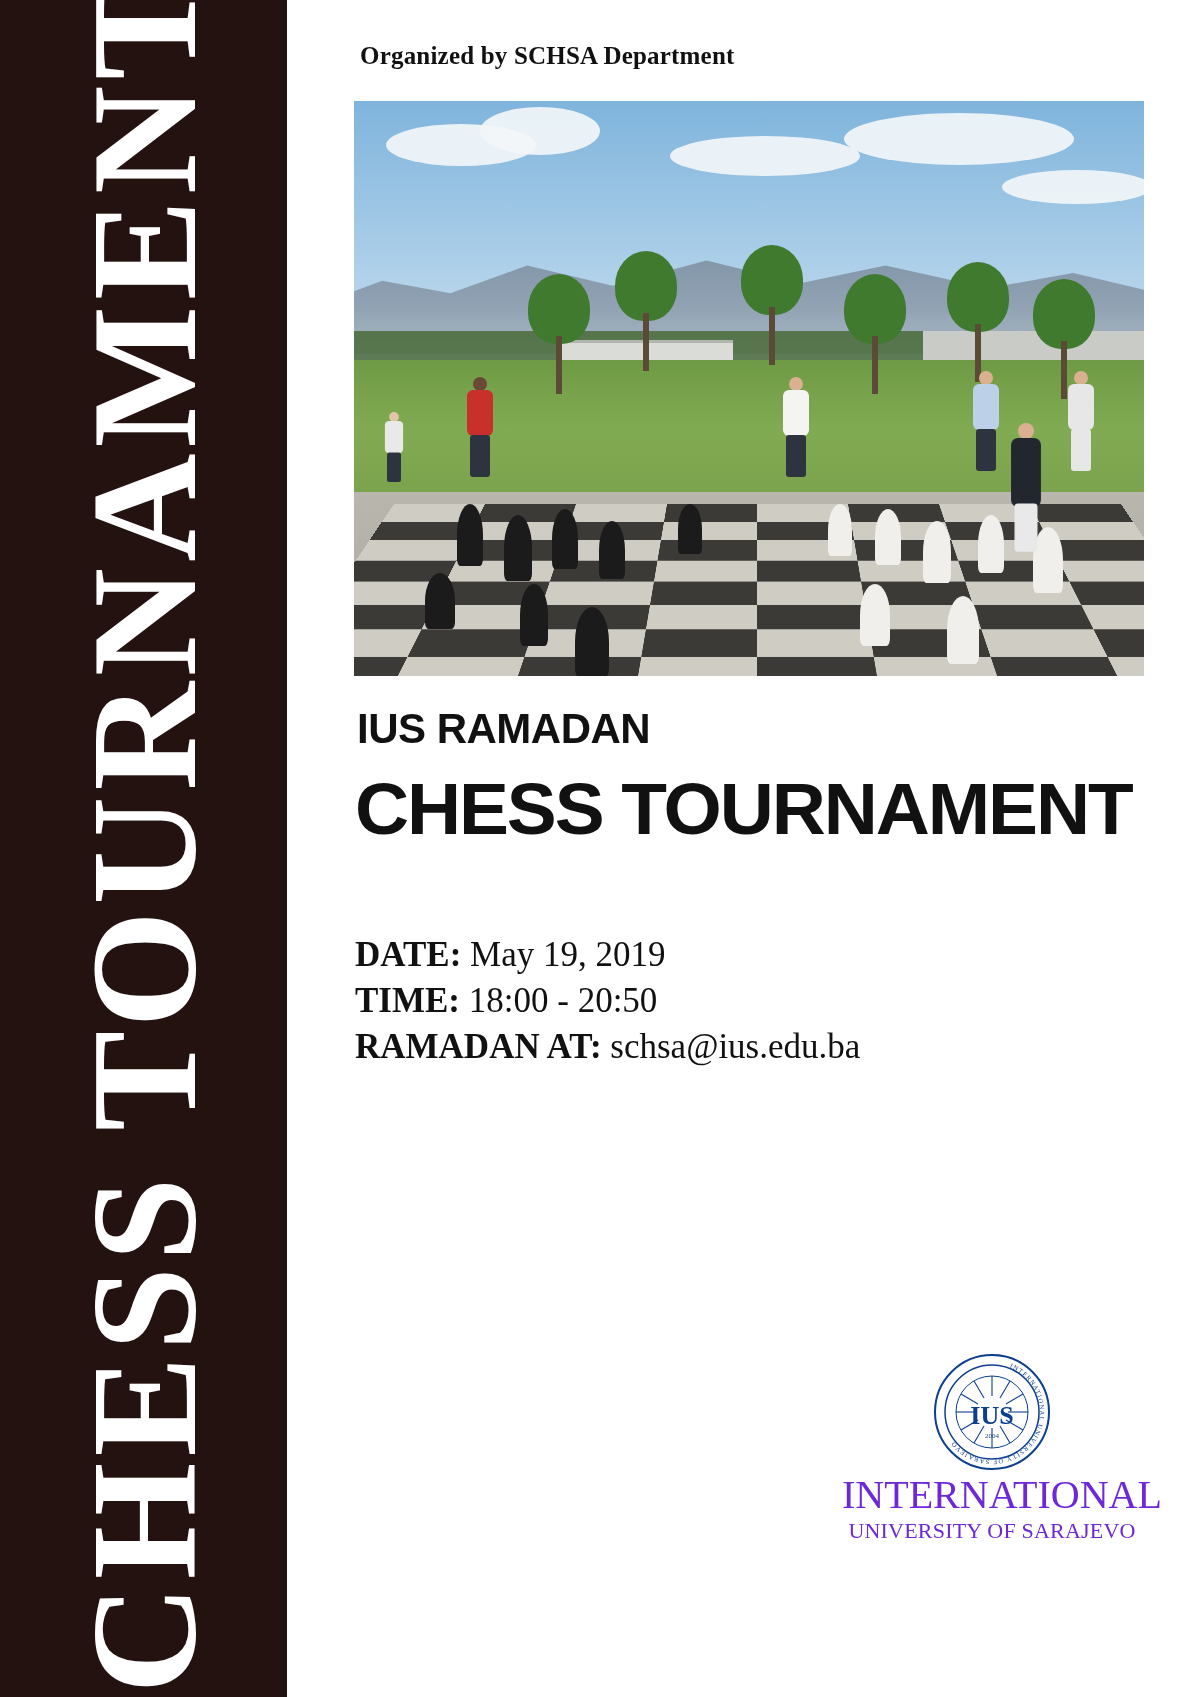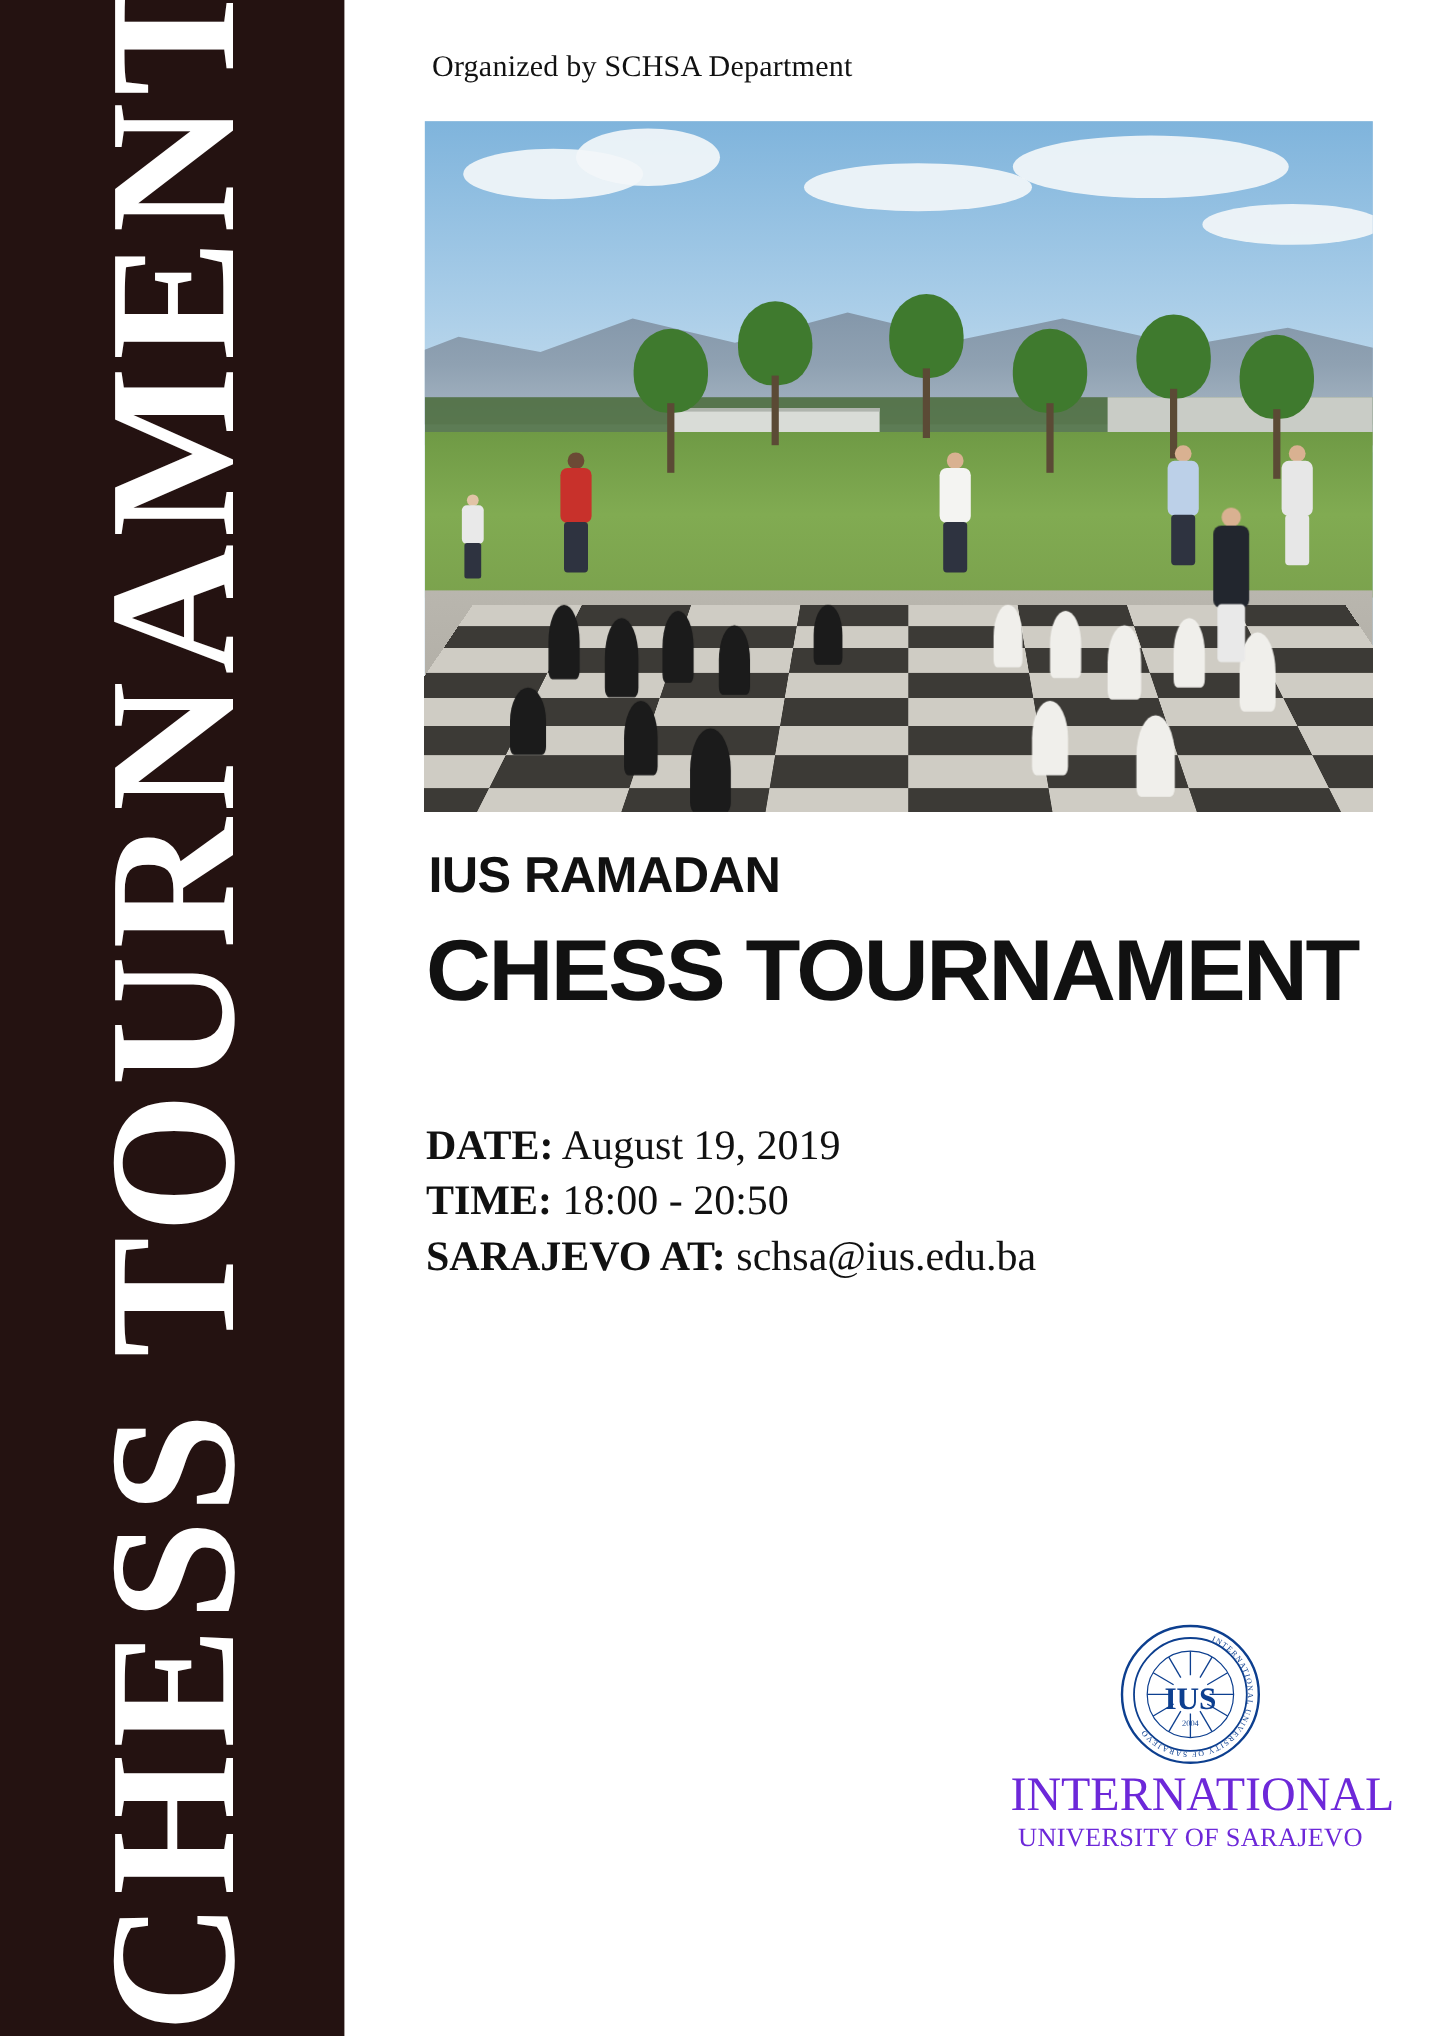--- a/index.html
+++ b/index.html
@@ -64,21 +64,21 @@
     width: 913px;
     height: 1697px;
   }
 
   .organizer {
     position: absolute;
     left: 73px;
     top: 42px;
     font-family: "Liberation Serif", serif;
     font-size: 25px;
-    font-weight: 400;
+    font-weight: 700;
     color: #111111;
     letter-spacing: 0.2px;
   }
 
   
   .photo {
     position: absolute;
     left: 67px;
     top: 101px;
     width: 790px;
@@ -447,28 +447,28 @@
           <div class="legs" style="top:70px; background:#e9e9e9;"></div>
       </div>
     </div>
 
     <div class="kicker">IUS RAMADAN</div>
     <div class="headline">CHESS TOURNAMENT</div>
 
     <div class="details">
       <div class="line">
         <span class="lbl">DATE:</span>
-        <span>August 19, 2019</span>
+        <span>May 19, 2019</span>
       </div>
       <div class="line">
         <span class="lbl">TIME:</span>
         <span>18:00 - 20:50</span>
       </div>
       <div class="line">
-        <span class="lbl">SARAJEVO AT:</span>
+        <span class="lbl">RAMADAN AT:</span>
         <span>schsa@ius.edu.ba</span>
       </div>
     </div>
 
 
     <div class="logo">
       <svg class="logo-mark" viewBox="0 0 120 120">
         <defs>
           <path id="ringpath" d="M60,60 m0,-48 a48,48 0 1,1 -0.1,0"></path>
         </defs>

